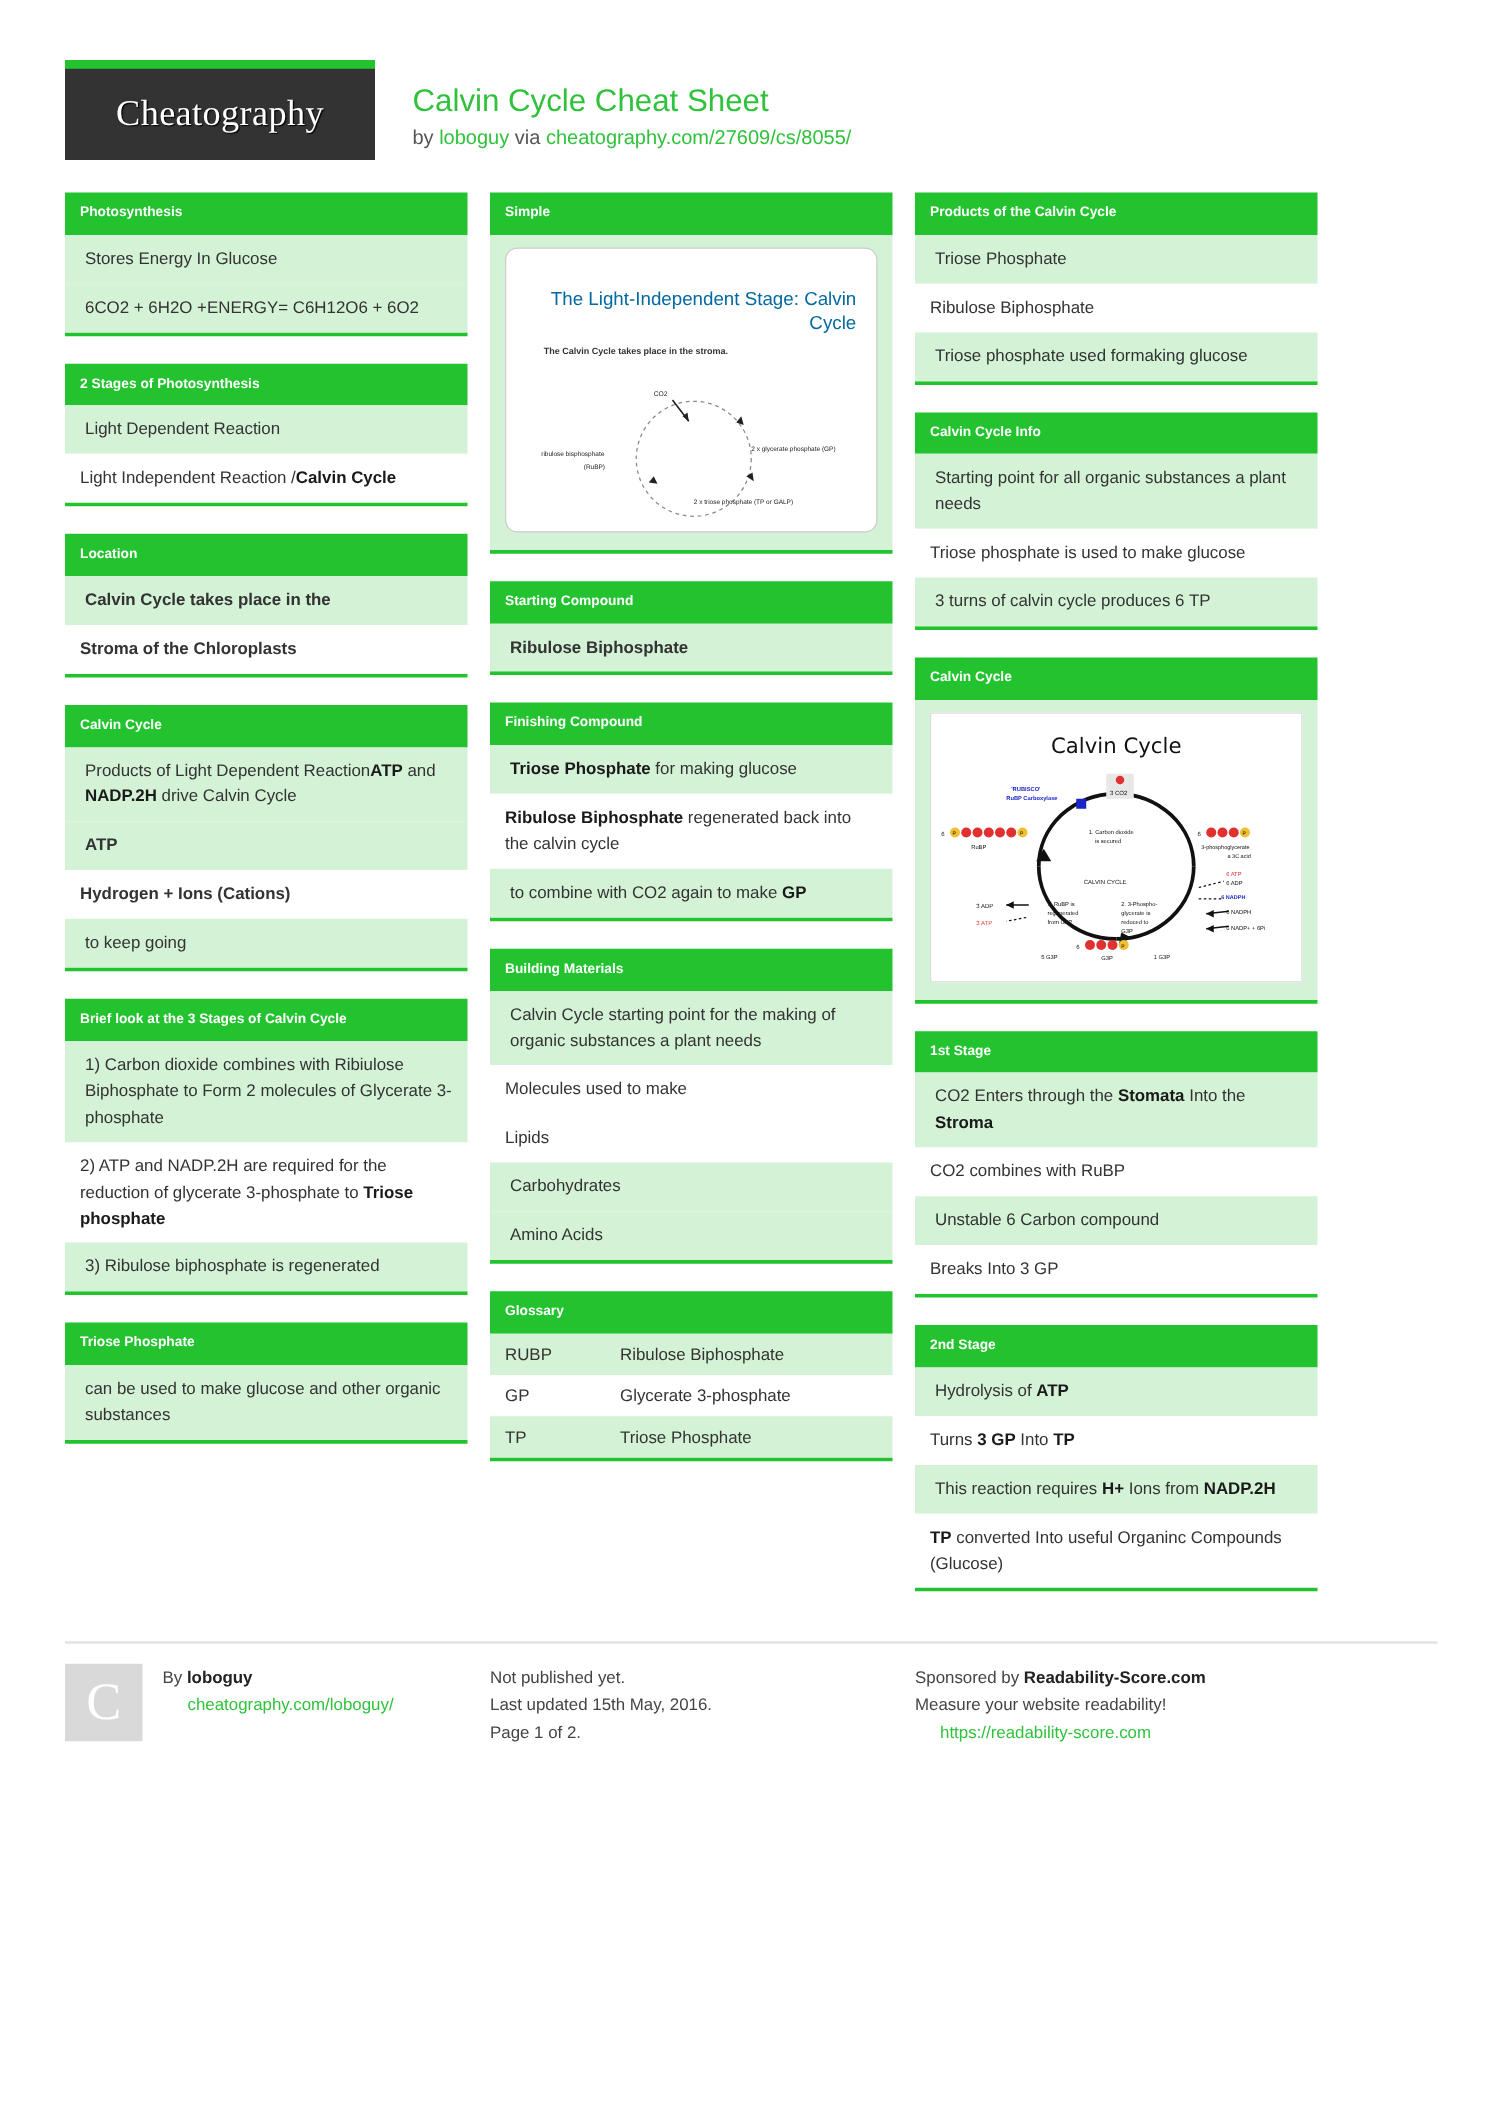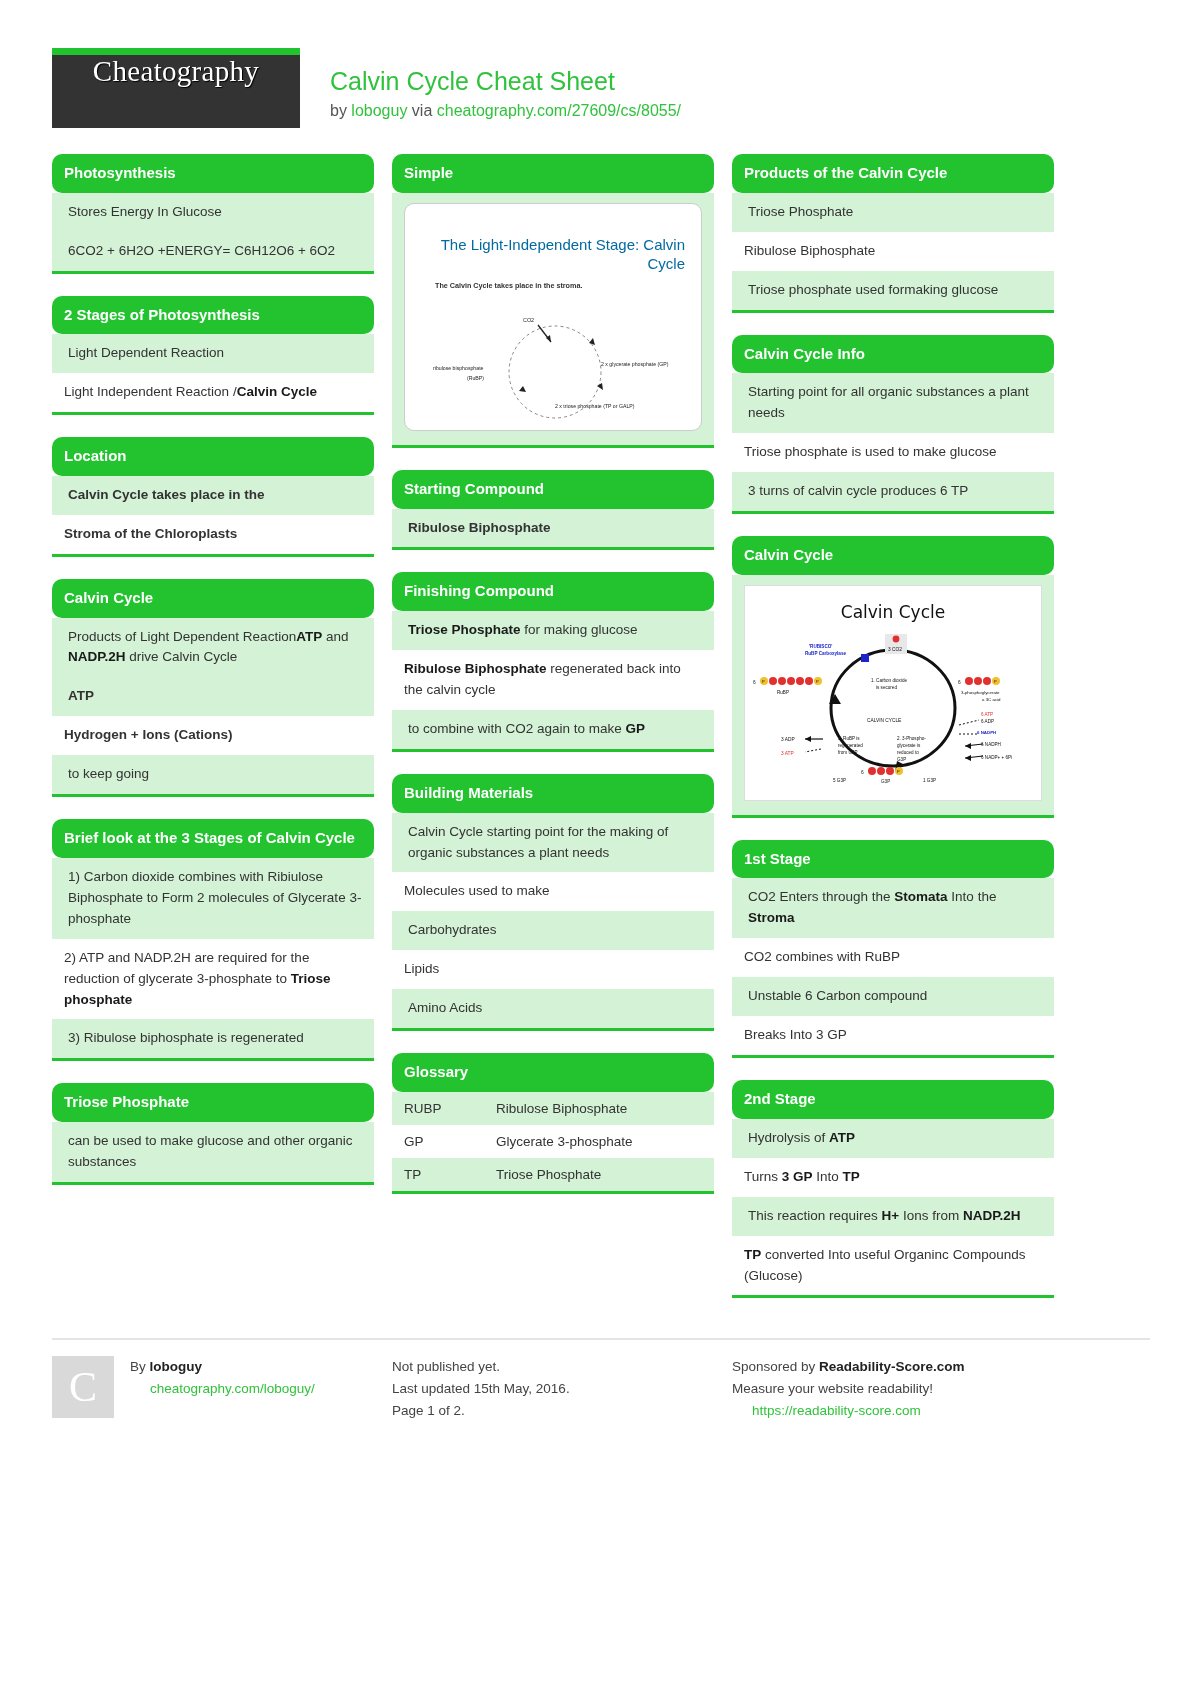--- a/index.html
+++ b/index.html
@@ -21,20 +21,21 @@
     align-items: flex-start;
     padding: 48px 0 0 52px;
     height: 140px;
   }
   .logo-box {
     width: 248px;
     background: #333333;
     border-top: 7px solid #22c32f;
     height: 80px;
     display: flex;
+    align-items: center;
     justify-content: center;
     flex: 0 0 248px;
   }
   .logo-text {
     color: #ffffff;
     font-family: "Liberation Serif", serif;
     font-size: 29px;
     letter-spacing: 0.3px;
     text-shadow: 1px 1px 1px #000;
   }
@@ -63,25 +64,24 @@
 
   
   .card {
     margin-bottom: 22px;
     border-bottom: 3px solid #22c32f;
     background: #ffffff;
   }
   .card-head {
     background: #22c32f;
     color: #ffffff;
-    font-size: 15px;
+    font-size: 11px;
     font-weight: bold;
     padding: 10px 12px;
     line-height: 1.25;
-    border-radius: 10px;
   }
   .row {
     font-size: 13.5px;
     color: #333333;
     padding: 9px 12px;
     line-height: 1.55;
   }
   .row.alt { background: #d4f2d6; padding-left: 16px; }
   .row.plain { background: #ffffff; }
   .row b { font-weight: bold; color: #1a1a1a; }
@@ -248,22 +248,22 @@
           <div class="card">
             <div class="card-head">Finishing Compound</div>
             <div class="row alt"><b>Triose Phosphate</b> for making glucose</div>
             <div class="row plain"><b>Ribulose Biphosphate</b> regenerated back into the calvin cycle</div>
             <div class="row alt">to combine with CO2 again to make <b>GP</b></div>
           </div>
           <div class="card">
             <div class="card-head">Building Materials</div>
             <div class="row alt">Calvin Cycle starting point for the making of organic substances a plant needs</div>
             <div class="row plain">Molecules used to make</div>
+            <div class="row plain">Lipids</div>
             <div class="row alt">Carbohydrates</div>
-            <div class="row plain">Lipids</div>
             <div class="row alt">Amino Acids</div>
           </div>
         </div>
 
       <div class="card">
         <div class="card-head">Glossary</div>
         <div id="glossary-rows">
             <div class="grow alt">
               <div class="gterm">RUBP</div>
               <div class="gdef">Ribulose Biphosphate</div>

